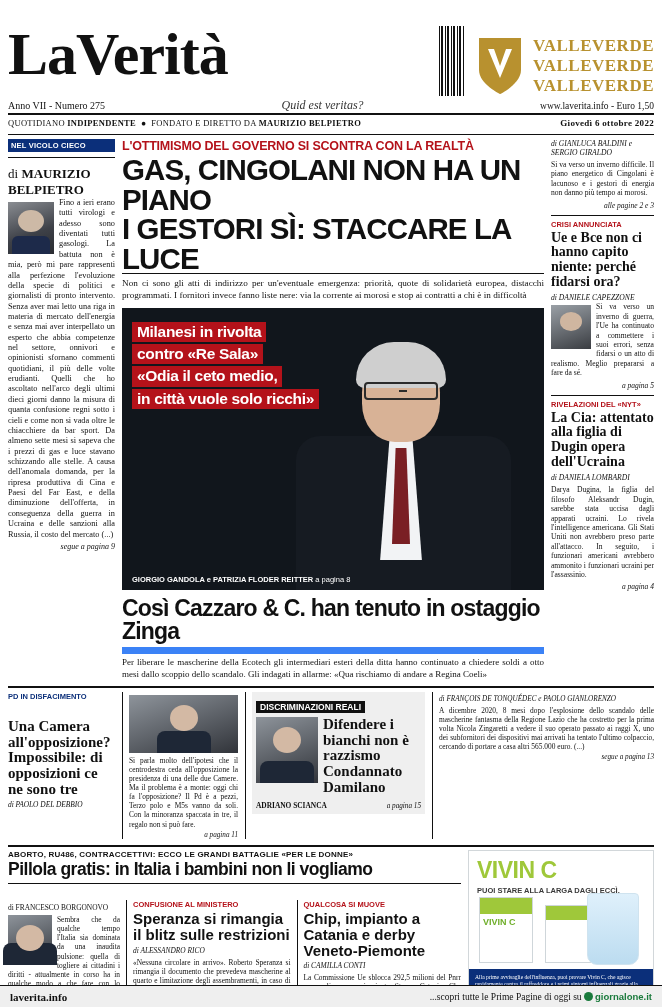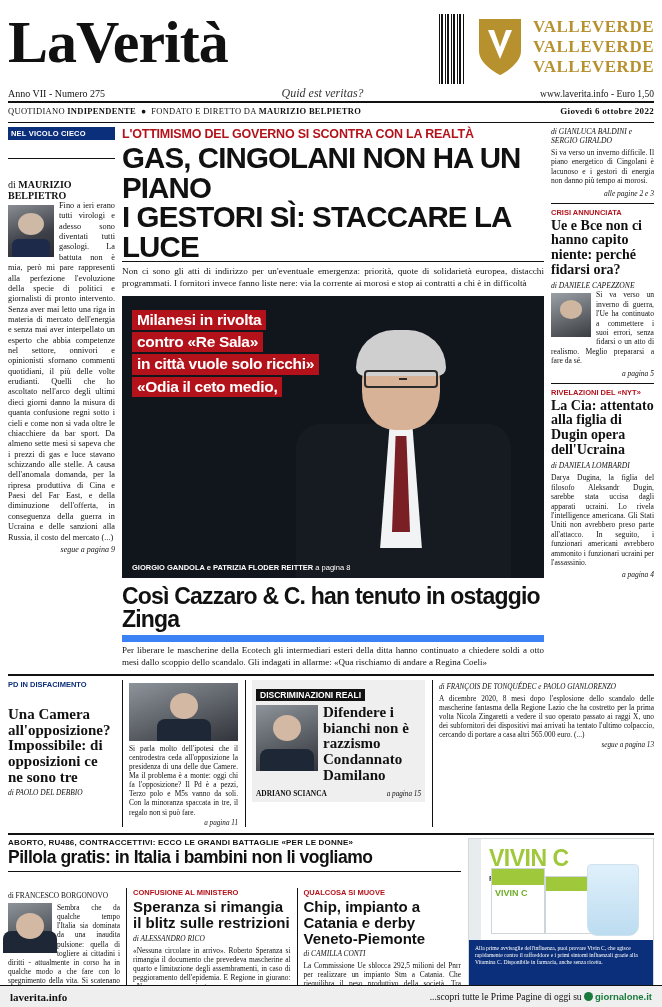--- a/index.html
+++ b/index.html
@@ -7,21 +7,21 @@
     width: 662px; height: 1007px;
     background: #ffffff;
     font-family: "Liberation Serif", serif;
     color: #111;
     overflow: hidden;
     position: relative;
   }
   .page { width: 662px; height: 1007px; position: relative; padding: 0 8px; }
 
   
-  .masthead { display: flex; align-items: flex-start; justify-content: space-between; padding-top: 6px; }
+  .masthead { display: flex; align-items: flex-start; justify-content: space-between; padding-top: 18px; }
   .logo-wrap { flex: 0 0 auto; padding-top: 6px; }
   .logo {
     font-family: "Liberation Serif", serif;
     font-weight: bold; font-size: 60px; line-height: 1;
     color: #111; letter-spacing: -1px;
   }
   .barcode { width: 26px; height: 70px; margin: 8px 10px 0 0; background:
      repeating-linear-gradient(90deg, #111 0 1px, #fff 1px 2px, #111 2px 4px, #fff 4px 6px);
      position: relative; }
   .vv-box { display:flex; align-items:center; gap:8px; padding-top: 4px; }
@@ -44,21 +44,21 @@
 
   
   .cols { display: flex; gap: 7px; margin-top: 4px; }
   .col-left { width: 107px; flex: 0 0 107px; }
   .col-mid { flex: 1 1 auto; }
   .col-right { width: 103px; flex: 0 0 103px; }
 
   
   .kicker-blue { background:#0b2f7a; color:#fff; font-family:"Liberation Sans",sans-serif; font-weight:bold; font-size:7.5px; padding:2px 3px; letter-spacing:0.2px; text-transform: uppercase;}
   .left-head { font-family:"Liberation Sans", sans-serif; font-weight:bold; font-size:20px; line-height:1.02; letter-spacing:-0.5px; margin-top:3px; }
-  .byline { font-size:10px; margin-top:18px; border-top:1px solid #111; padding-top:20px; }
+  .byline { font-size:13px; margin-top:5px; border-top:1px solid #111; padding-top:8px; }
   .byline b { font-weight:bold; }
   .author-photo { width:46px; height:52px; background: linear-gradient(160deg,#8a8d92,#3d4047 60%,#2a2c31); float:left; margin:4px 5px 2px 0; position:relative; }
   .author-photo::after { content:""; position:absolute; left:10px; top:8px; width:26px; height:22px; border-radius:50%; background:#cdb9a6; }
   .author-photo::before { content:""; position:absolute; left:4px; bottom:0; width:38px; height:18px; background:#1d2a4a; border-radius:6px 6px 0 0;}
   .body-text { font-size:8.3px; line-height:1.25; text-align: justify; hyphens:auto; }
   .cont { font-style:italic; font-size:8px; text-align:right; margin-top:2px; }
 
   
   .overline { font-family:"Liberation Sans",sans-serif; font-weight:bold; font-size:12.5px; color:#b4121a; letter-spacing:-0.2px; }
   .headline { font-family:"Liberation Sans",sans-serif; font-weight:bold; font-size:29.5px; line-height:1.0; letter-spacing:-0.9px; margin-top:2px; }
@@ -109,21 +109,21 @@
   .thumb { width:100%; height:58px; background:linear-gradient(160deg,#8e949b,#31343a); position:relative; margin-top:3px;}
   .thumb::after{content:"";position:absolute;left:50%;top:10px;transform:translateX(-50%);width:28px;height:26px;border-radius:50%;background:#d3b9a4;}
   .thumb::before{content:"";position:absolute;left:50%;bottom:0;transform:translateX(-50%);width:54px;height:22px;background:#1e2736;border-radius:8px 8px 0 0;}
   .box-grey { background:#efefef; padding:4px; }
   .box-title { font-family:"Liberation Sans",sans-serif; font-weight:bold; font-size:8.5px; background:#111; color:#fff; display:inline-block; padding:1px 4px; }
 
   
   .bottom { margin-top:6px; border-top:2px solid #111; padding-top:3px; display:flex; gap:7px;}
   .bottom-left { flex:1 1 auto; }
   .ad { width:186px; flex:0 0 186px; background:#e8ecef; position:relative; border:1px solid #d2d7da; }
-  .ad-top { background:#ffffff; height:101px; position:relative;margin-left:12px; }
+  .ad-top { background:#ffffff; height:118px; position:relative; }
   .ad-brand { font-family:"Liberation Sans",sans-serif; font-weight:bold; font-size:23px; color:#9fc83a; letter-spacing:-0.5px; padding:6px 0 0 8px;}
   .ad-tag { font-family:"Liberation Sans",sans-serif; font-weight:bold; font-size:7.5px; color:#3a3a3a; padding:2px 0 0 8px;}
   .ad-pack { position:absolute; left:10px; bottom:6px; width:54px; height:66px; background:#fff; border:1px solid #cfd6da; }
   .ad-pack .p-top { height:16px; background:#9fc83a; }
   .ad-pack .p-txt { font-family:"Liberation Sans",sans-serif; font-weight:bold; font-size:9px; color:#6fae2a; padding:3px;}
   .ad-glass { position:absolute; right:14px; bottom:4px; width:52px; height:72px; background:linear-gradient(180deg,#dff0fb,#bcdcf0); border-radius:4px 4px 10px 10px; border:1px solid #cfe3ef;}
   .ad-box2 { position:absolute; right:62px; bottom:6px; width:46px; height:58px; background:#fff; border:1px solid #cfd6da;}
   .ad-box2 .p-top{height:14px;background:#9fc83a;}
   .ad-bottom { background:#0b2f7a; color:#fff; font-size:5.6px; line-height:1.3; padding:5px 6px; height:78px;}
 
@@ -142,21 +142,21 @@
 <body>
 
 <div class="page">
 
   <div class="masthead">
     <div class="logo-wrap">
       <div class="logo">
         <span>La</span><span>Verità</span>
       </div>
     </div>
-    <div style="display:flex;align-items:center;">
+    <div style="display:flex;align-items:flex-end;">
       <div class="barcode"></div>
       <div class="vv-box">
         <div class="vv-shield">
           <svg width="50" height="60" viewBox="0 0 50 60">
             <path d="M4 2 H46 V34 C46 48 25 58 25 58 C25 58 4 48 4 34 Z" fill="#b8912f"></path>
             <path d="M13 13 L25 42 L37 13 L31 13 L25 30 L19 13 Z" fill="#ffffff"></path>
           </svg>
         </div>
         <div class="vv-text">
           <div>VALLEVERDE</div>
@@ -213,22 +213,22 @@
           <div class="pp-body"></div>
           <div class="pp-shirt"></div>
           <div class="pp-tie"></div>
           <div class="pp-head"></div>
           <div class="pp-hair"></div>
           <div class="pp-glass"></div>
         </div>
         <div class="photo-caption">
           <div><span class="cap-line">Milanesi in rivolta</span></div>
           <div><span class="cap-line">contro «Re Sala»</span></div>
+          <div><span class="cap-line">«Odia il ceto medio,</span></div>
           <div><span class="cap-line">in città vuole solo ricchi»</span></div>
-          <div><span class="cap-line">«Odia il ceto medio,</span></div>
         </div>
         <div class="cap-credit">
           <b>GIORGIO GANDOLA e PATRIZIA FLODER REITTER</b>
           <span>a pagina 8</span>
         </div>
       </div>
 
       <div class="second-head">Così Cazzaro &amp; C. han tenuto in ostaggio Zinga</div>
       <div class="second-sub">Per liberare le mascherine della Ecotech gli intermediari esteri della ditta hanno continuato a chiedere soldi a otto mesi dallo scoppio dello scandalo. Gli indagati in allarme: «Qua rischiamo di andare a Regina Coeli»</div>
     </div>

